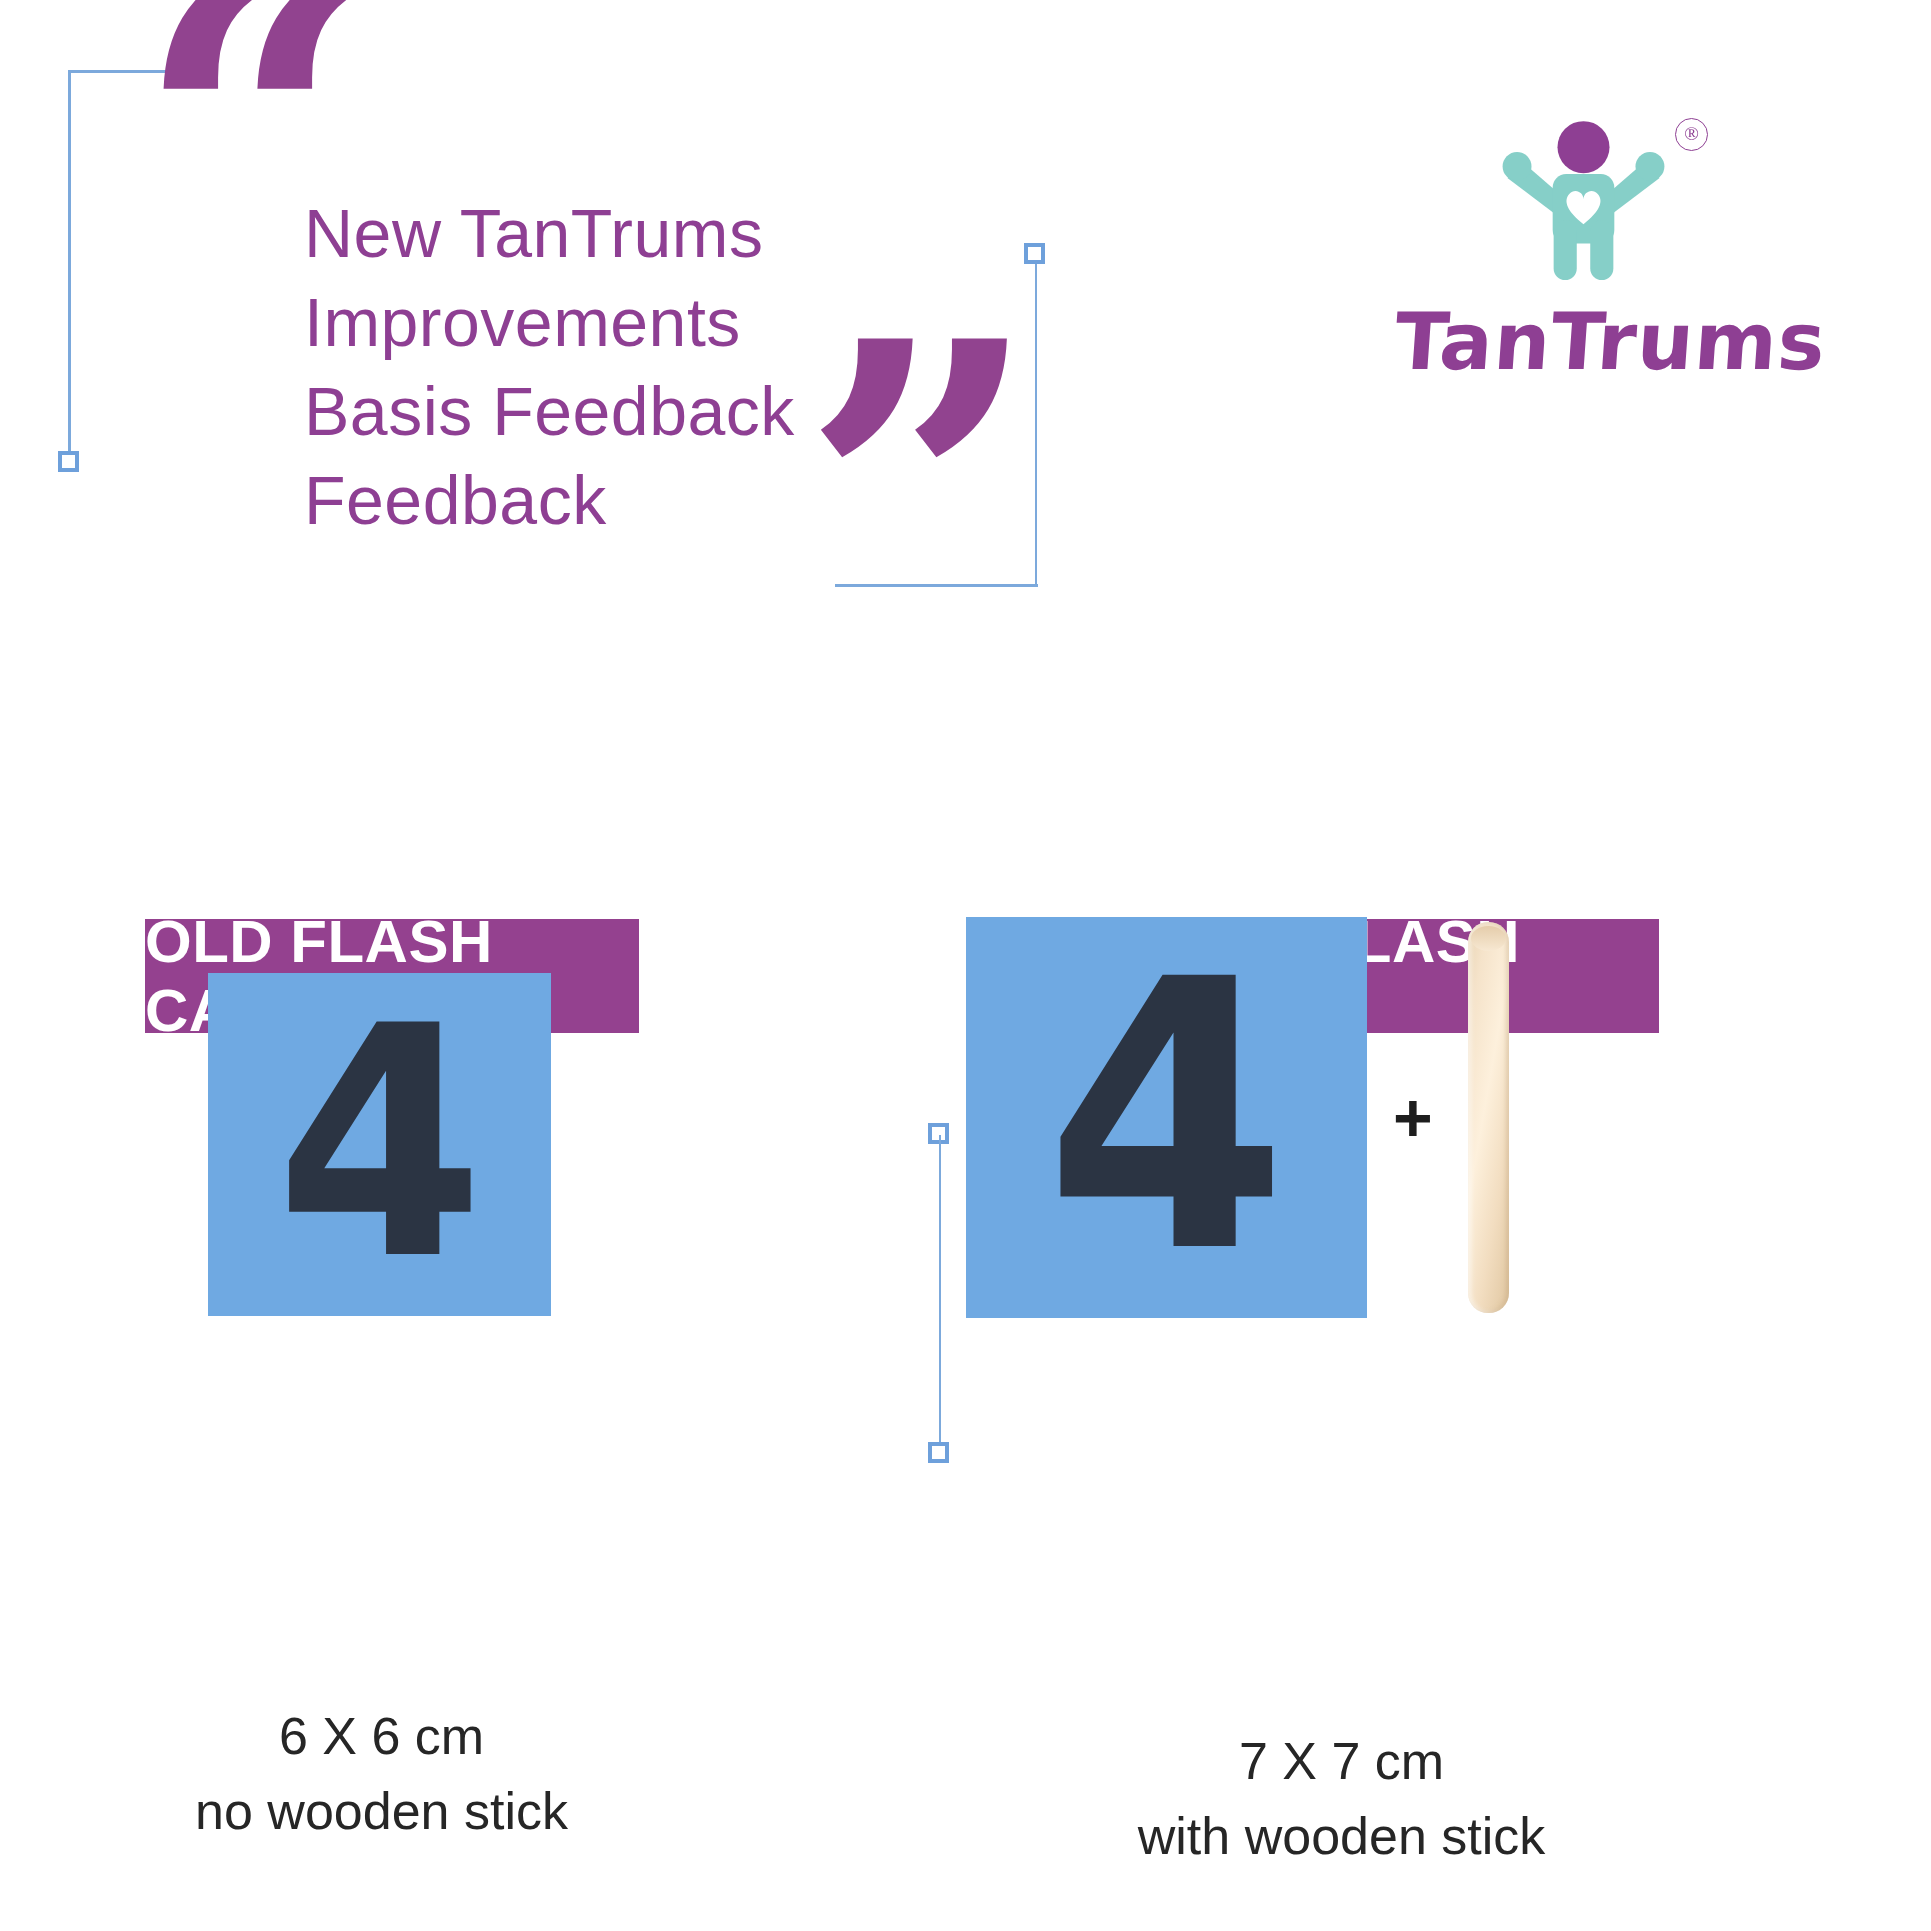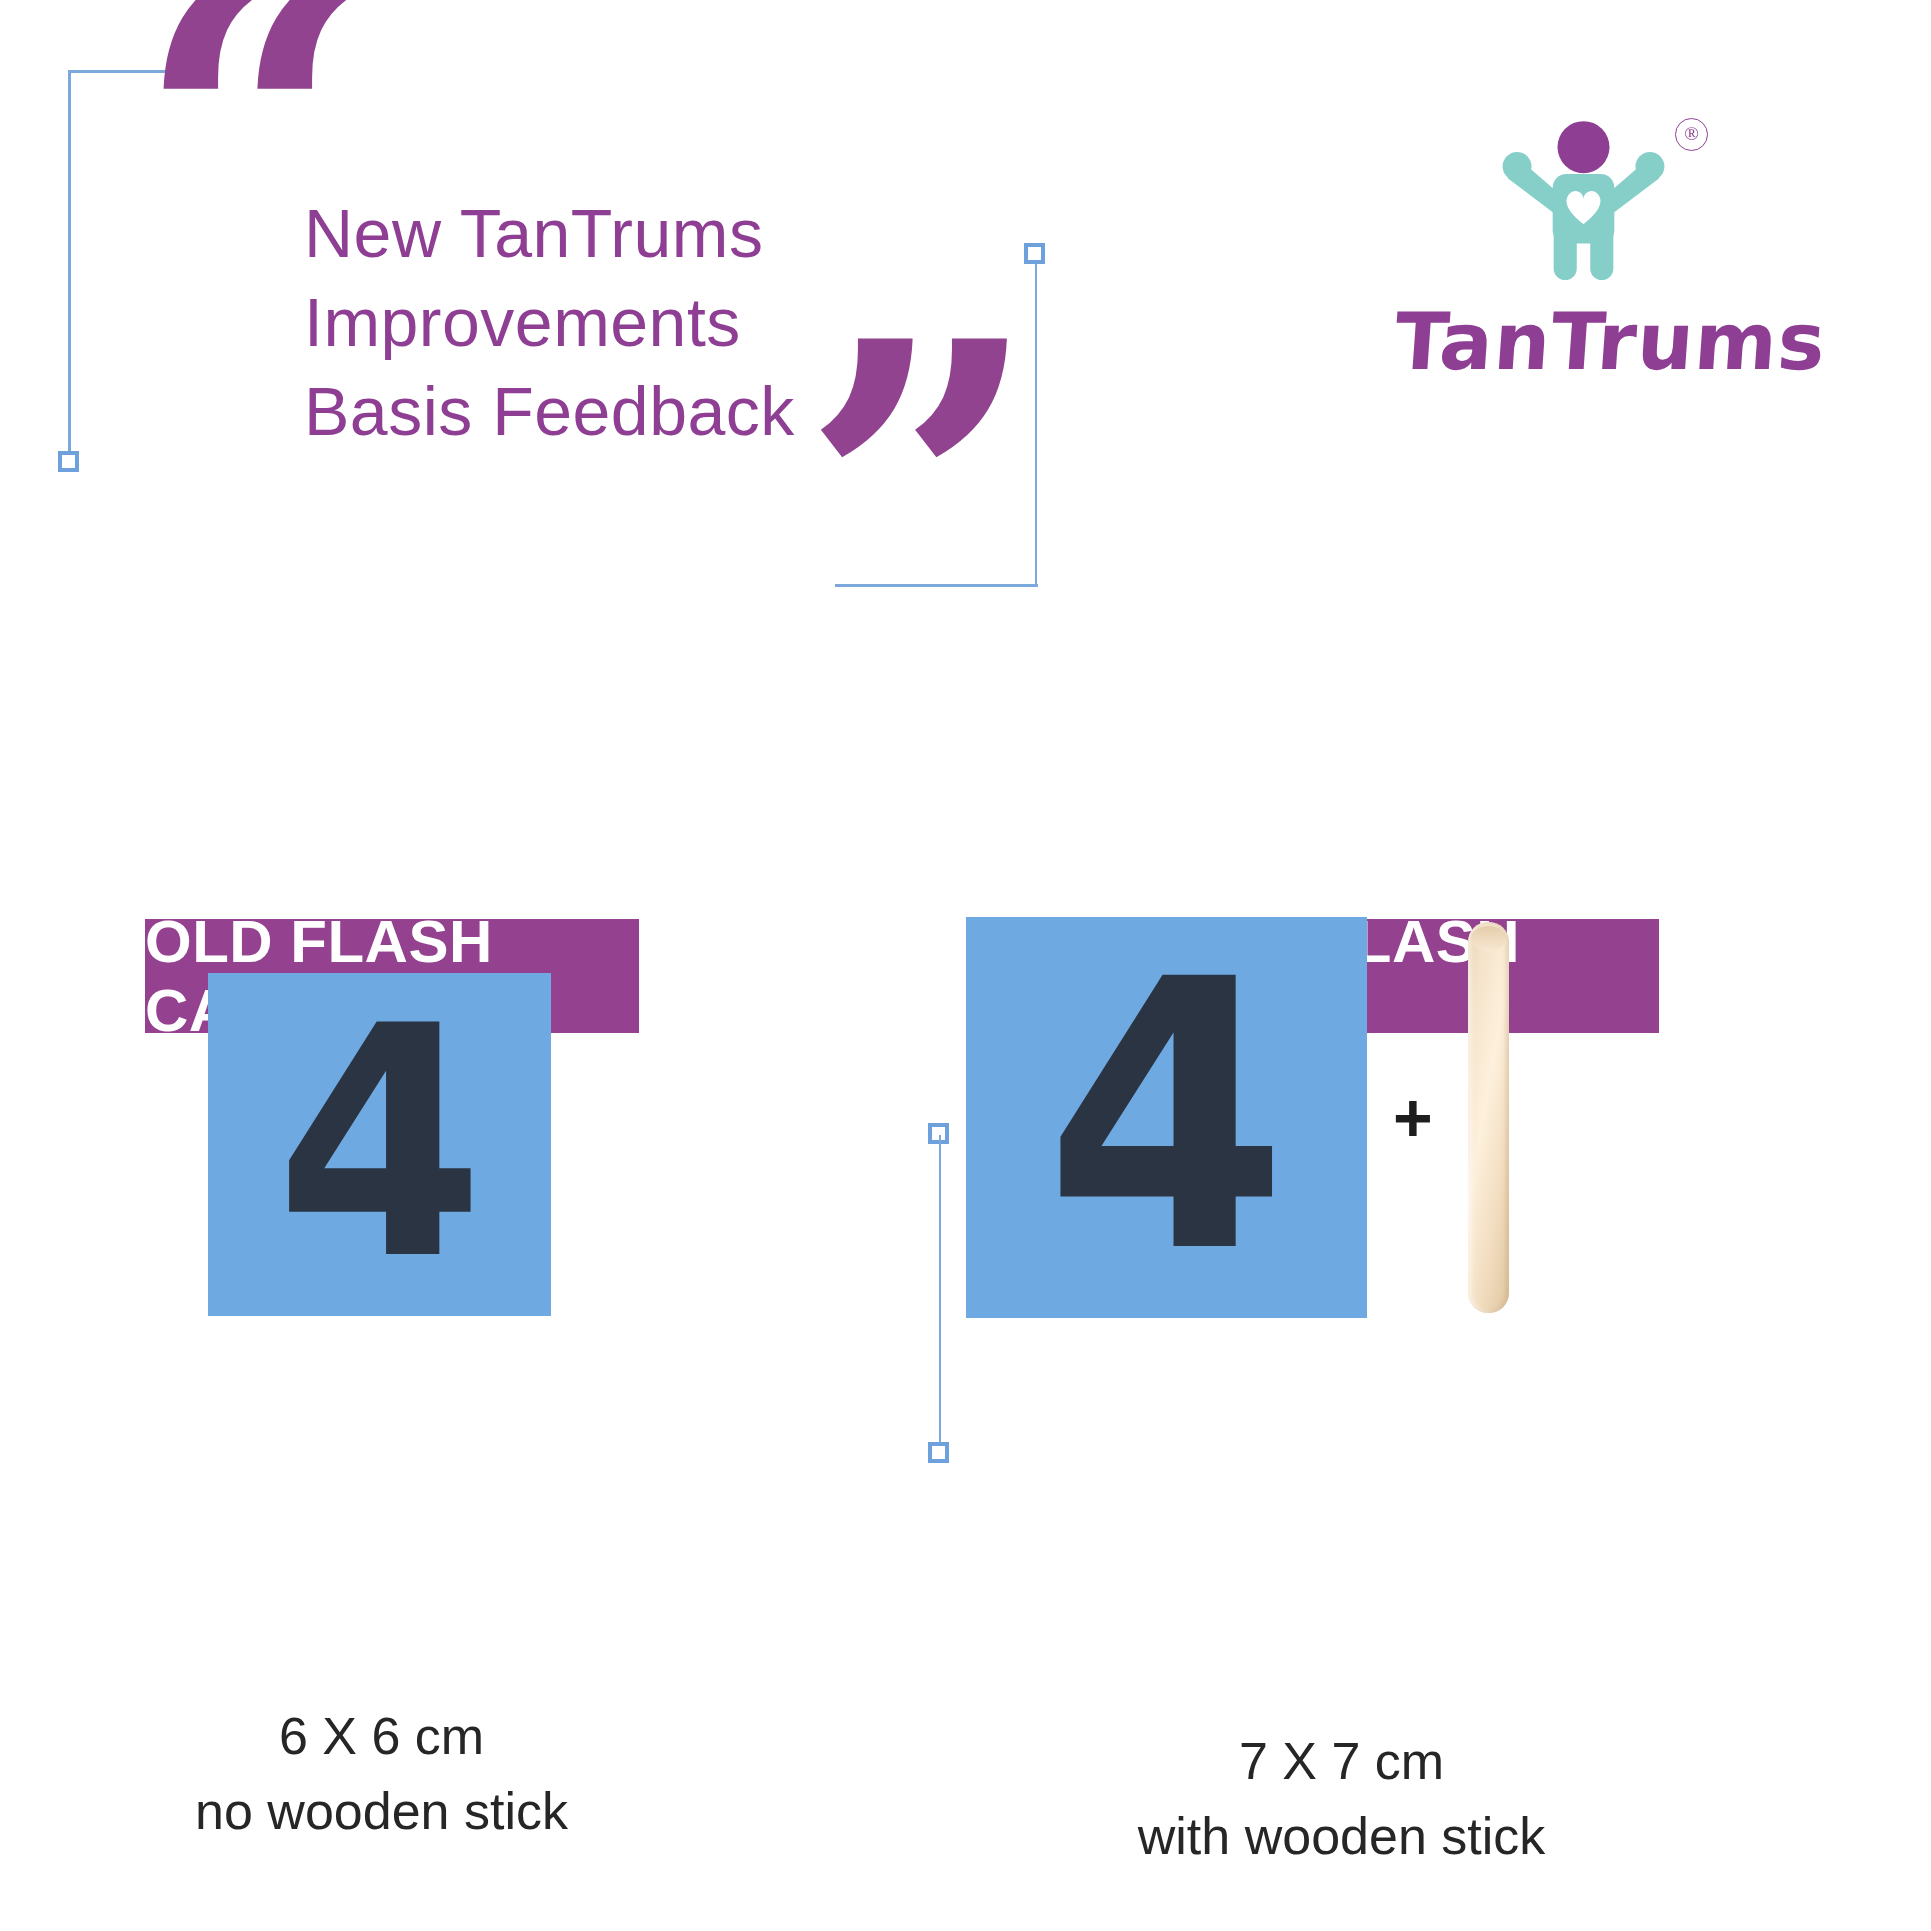--- a/index.html
+++ b/index.html
@@ -164,20 +164,21 @@
     <div class="bk-line-v"></div>
     <div class="bk-node"></div>
   </div>
 
   <div class="quote-mark" id="quote-open">“</div>
 
   <div id="headline">
     <div>New TanTrums</div>
     <div>Improvements</div>
     <div>Basis Feedback</div>
+    <div>Feedback</div>
   </div>
 
   <div class="quote-mark" id="quote-close">”</div>
 
   <div class="bracket" id="bracket-right">
     <div class="bk-line-v"></div>
     <div class="bk-line-h"></div>
     <div class="bk-node"></div>
   </div>
 

